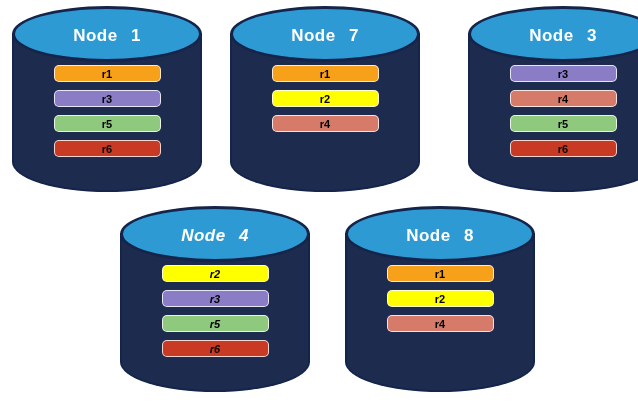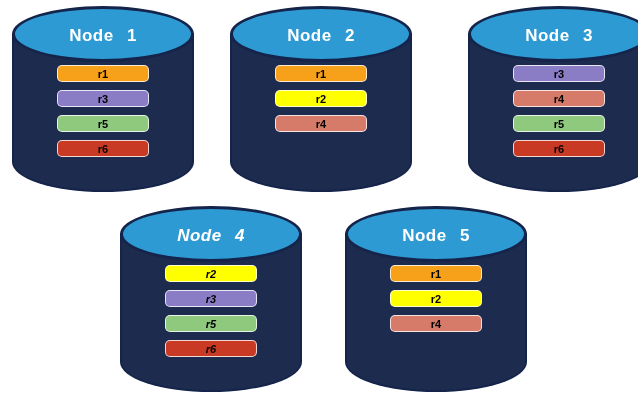--- a/index.html
+++ b/index.html
@@ -12,20 +12,21 @@
     position: relative;
     width: 638px;
     height: 402px;
     background: #ffffff;
     overflow: hidden;
   }
   .node {
     position: absolute;
     width: 182px;
     height: 186px;
+    padding-left: 8px;
   }
   .cyl-body {
     position: absolute;
     top: 27px;
     left: 0;
     right: 0;
     bottom: 0;
     background: #1C2B4E;
     border: 2px solid #15244A;
     border-top: none;
@@ -61,21 +62,21 @@
     top: 59px;
     left: 0;
     right: 0;
     display: flex;
     flex-direction: column;
     align-items: center;
     gap: 8px;
     z-index: 3;
   }
   .bar {
-    width: 92px;
+    width: 107px;
     height: 17px;
     box-sizing: border-box;
     border: 1px solid rgba(255,255,255,0.8);
     border-radius: 5px;
     display: flex;
     align-items: center;
     justify-content: center;
     color: #000000;
     font-weight: bold;
     font-size: 11px;
@@ -93,21 +94,21 @@
       <div class="bars">
         <div class="bar" style="background: rgb(247, 161, 26);">r1</div>
         <div class="bar" style="background: rgb(139, 124, 198);">r3</div>
         <div class="bar" style="background: rgb(143, 201, 126);">r5</div>
         <div class="bar" style="background: rgb(201, 58, 36);">r6</div>
       </div>
     </div>
     <div class="node" style="left: 230px; top: 6px;">
       <div class="cyl-body"></div>
       <div class="cyl-top">
-        <span class="node-label">Node 2</span>
+        <span class="node-label">Node 7</span>
       </div>
       <div class="bars">
         <div class="bar" style="background: rgb(247, 161, 26);">r1</div>
         <div class="bar" style="background: rgb(255, 255, 0);">r2</div>
         <div class="bar" style="background: rgb(214, 122, 106);">r4</div>
       </div>
     </div>
     <div class="node" style="left: 468px; top: 6px;">
       <div class="cyl-body"></div>
       <div class="cyl-top">
@@ -128,21 +129,21 @@
       <div class="bars">
         <div class="bar" style="background: rgb(255, 255, 0);">r2</div>
         <div class="bar" style="background: rgb(139, 124, 198);">r3</div>
         <div class="bar" style="background: rgb(143, 201, 126);">r5</div>
         <div class="bar" style="background: rgb(201, 58, 36);">r6</div>
       </div>
     </div>
     <div class="node" style="left: 345px; top: 206px;">
       <div class="cyl-body"></div>
       <div class="cyl-top">
-        <span class="node-label">Node 5</span>
+        <span class="node-label">Node 8</span>
       </div>
       <div class="bars">
         <div class="bar" style="background: rgb(247, 161, 26);">r1</div>
         <div class="bar" style="background: rgb(255, 255, 0);">r2</div>
         <div class="bar" style="background: rgb(214, 122, 106);">r4</div>
       </div>
     </div>
   </div>
 
 </body></html>

